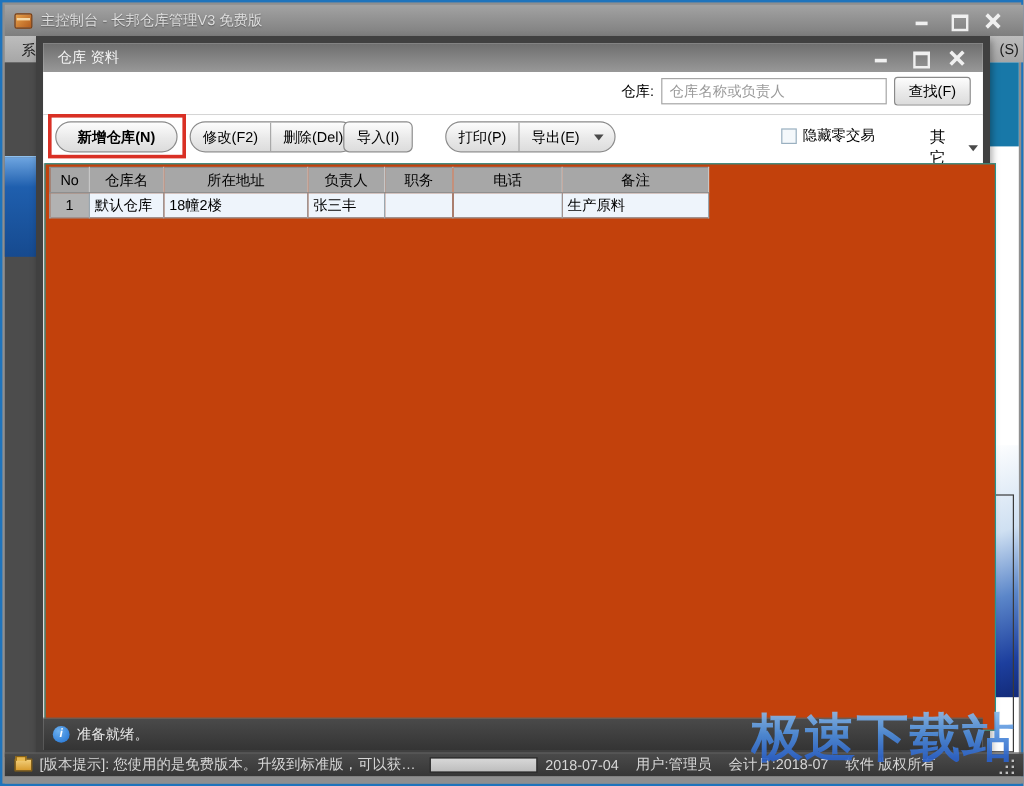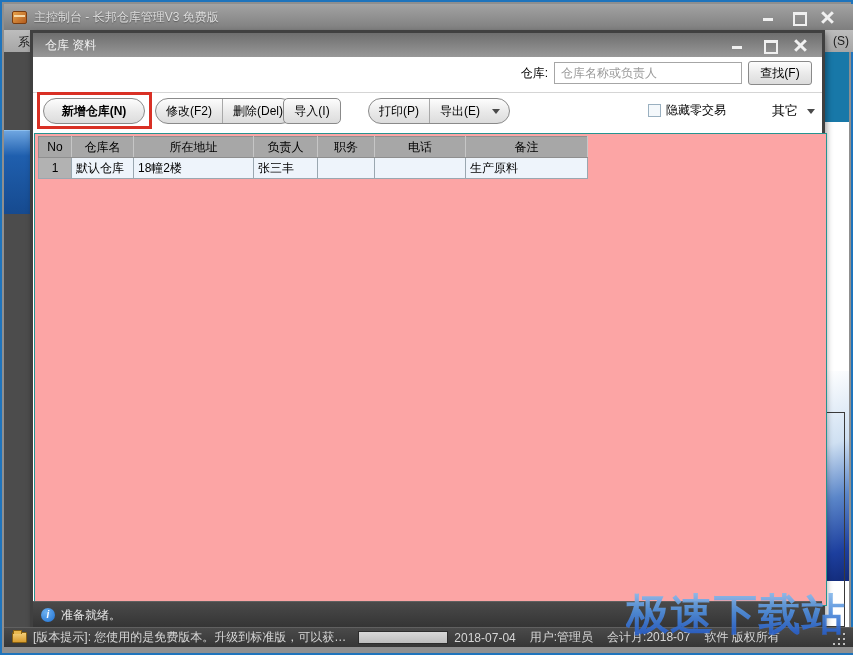--- a/index.html
+++ b/index.html
@@ -35,21 +35,21 @@
   .under-left .sel { position:absolute; left:0; top:78px; width:26px; height:84px;
       background:linear-gradient(#6ea5e0,#1f5fae 30%,#164a8f); border-top:1px solid #8fc0ee; }
   .under-right { position:absolute; right:2px; top:50px; width:28px; height:579px; background:#ffffff; }
   .under-right .banner { position:absolute; left:0; top:0; width:100%; height:70px; background:#1878a8; }
   .under-right .wave { position:absolute; left:0; bottom:50px; width:100%; height:210px;
       background:linear-gradient(160deg,rgba(255,255,255,0) 0%,#cfe0f2 35%,#5b86c9 60%,#1d3f9e 85%,#122a78 100%); }
   .under-right .panelbox { position:absolute; left:2px; top:360px; width:22px; height:215px; border:1px solid #3a3a3a; }
 
   
   .dialog { position:absolute; left:28px; top:28px; width:795px; height:601px;
-      background:#ffffff; border:3px solid #404040; box-shadow:2px 3px 6px rgba(0,0,0,.35); }
+      background:#ffffff; border:6px solid #404040; box-shadow:2px 3px 6px rgba(0,0,0,.35); }
   .dlg-titlebar { position:absolute; left:0; top:0; width:100%; height:24px;
       background:linear-gradient(#6e6e6e,#989898); display:flex; align-items:center; padding:0 12px; }
   .dlg-title { color:#f2f2f2; flex:1 1 auto; }
   .dlg-titlebar .winctl { margin-right:2px; gap:18px; }
 
   .dlg-header { position:absolute; left:0; top:24px; width:100%; height:36px; background:#ffffff; }
   .section-title { position:absolute; left:13px; top:9px; font-size:14px; font-weight:bold; color:#000;margin-top:35px; }
   .search-wrap { position:absolute; right:10px; top:4px; display:flex; align-items:center; }
   .search-label { color:#000; margin-right:6px; }
   .search-input { width:188px; height:22px; border:1px solid #a6a6a6; padding:0 6px; font-size:12px;
@@ -77,21 +77,21 @@
   .seg-arrow { display:flex; align-items:center; padding:0 9px 0 2px; cursor:pointer; }
   .chev { width:0; height:0; border-left:4px solid transparent; border-right:4px solid transparent;
       border-top:5px solid #4a4a4a; }
   .chk-wrap { position:absolute; left:615px; top:9px; display:flex; align-items:center; cursor:pointer; }
   .checkbox { width:13px; height:13px; border:1px solid #9ab0c0; background:#f4f8fb; margin-right:5px; }
   .other-wrap { position:absolute; left:735px; top:6px; display:flex; align-items:center; gap:9px;
       cursor:pointer; font-size:13px; color:#000; padding:3px 4px; }
 
   
   .content { position:absolute; left:1px; top:100px; width:793px; height:473px;
-      background:#fca5a5; border:1px solid #259490; }
+      background:#c2410c; border:1px solid #259490; }
   table.grid { border-collapse:collapse; margin:2px 0 0 3px; table-layout:fixed; }
   .grid th { background:#a7a7a7; color:#000; font-weight:normal; font-size:12px; height:21px;
       border:1px solid #8f8f8f; border-right-color:#c6c6c6; text-align:center; overflow:hidden; white-space:nowrap; }
   .grid td { background:#eef4fb; color:#000; font-size:12px; height:21px; padding:0 4px;
       border:1px solid #9aa7b0; overflow:hidden; white-space:nowrap; }
   .grid td.rowno { background:#b2b2b2; text-align:center; }
 
   
   .dlg-status { position:absolute; left:0; bottom:0; width:100%; height:27px;
       background:linear-gradient(#4a4a4a,#343434); display:flex; align-items:center; padding:0 8px;

